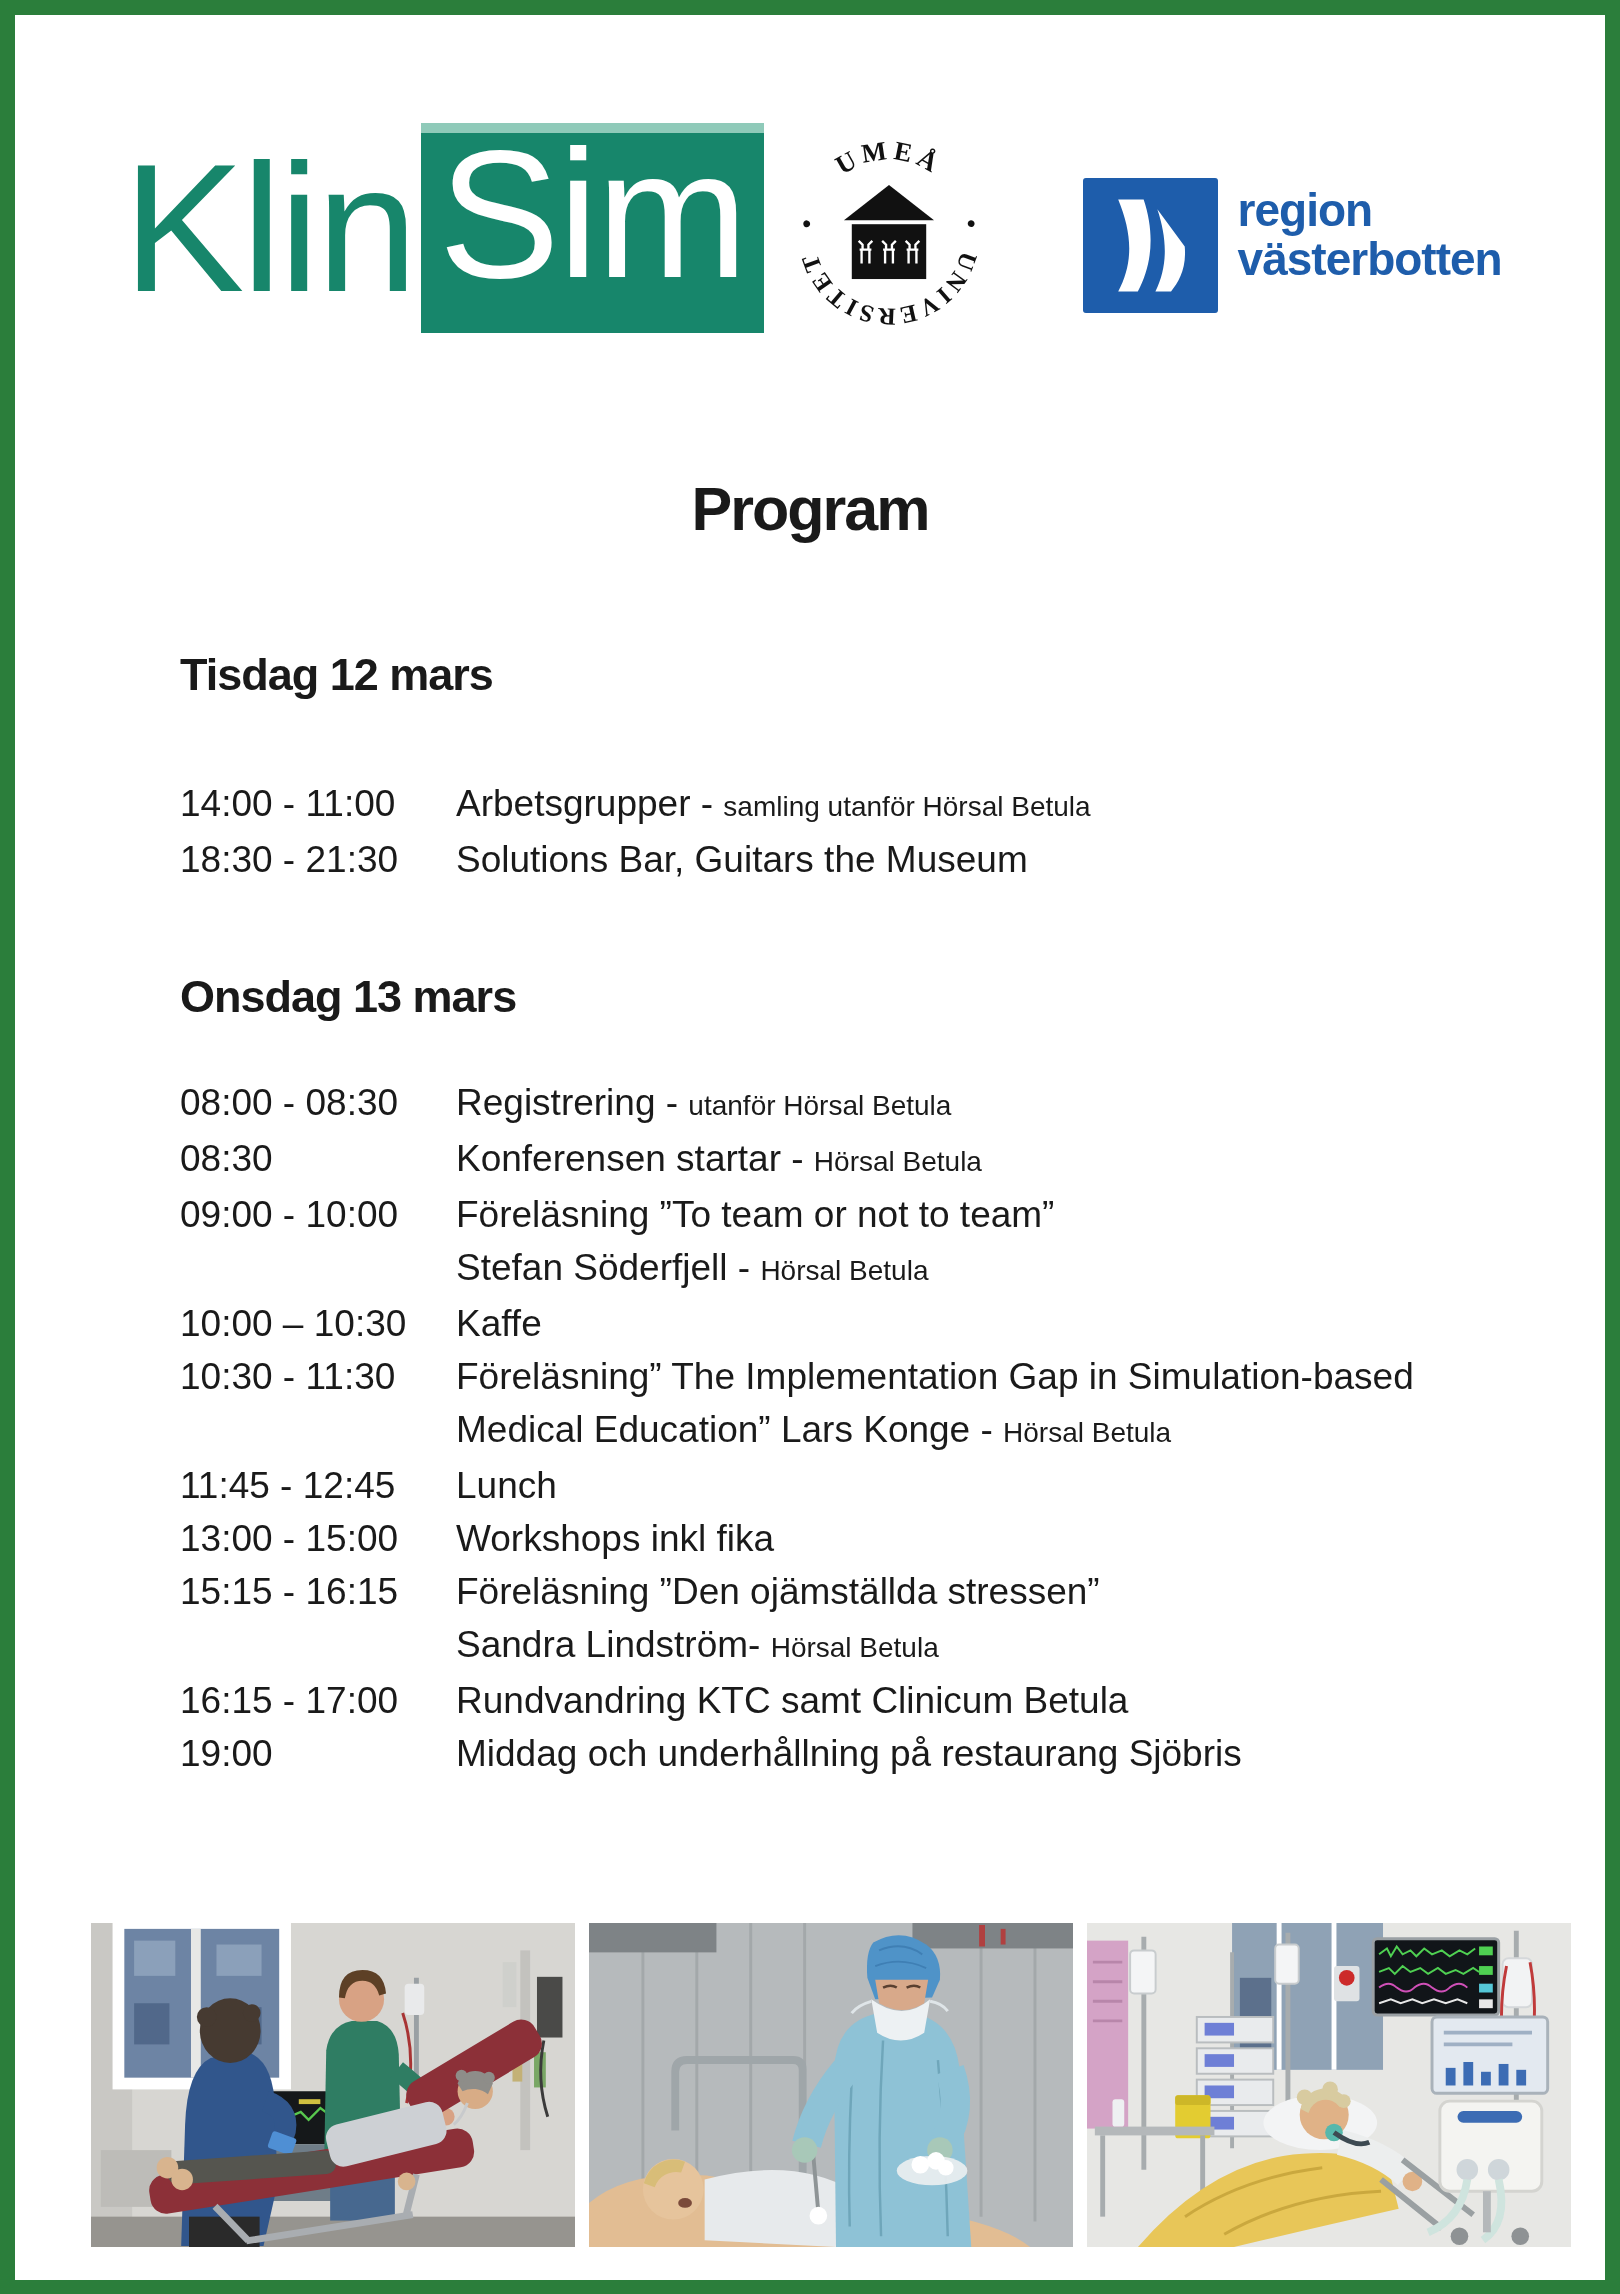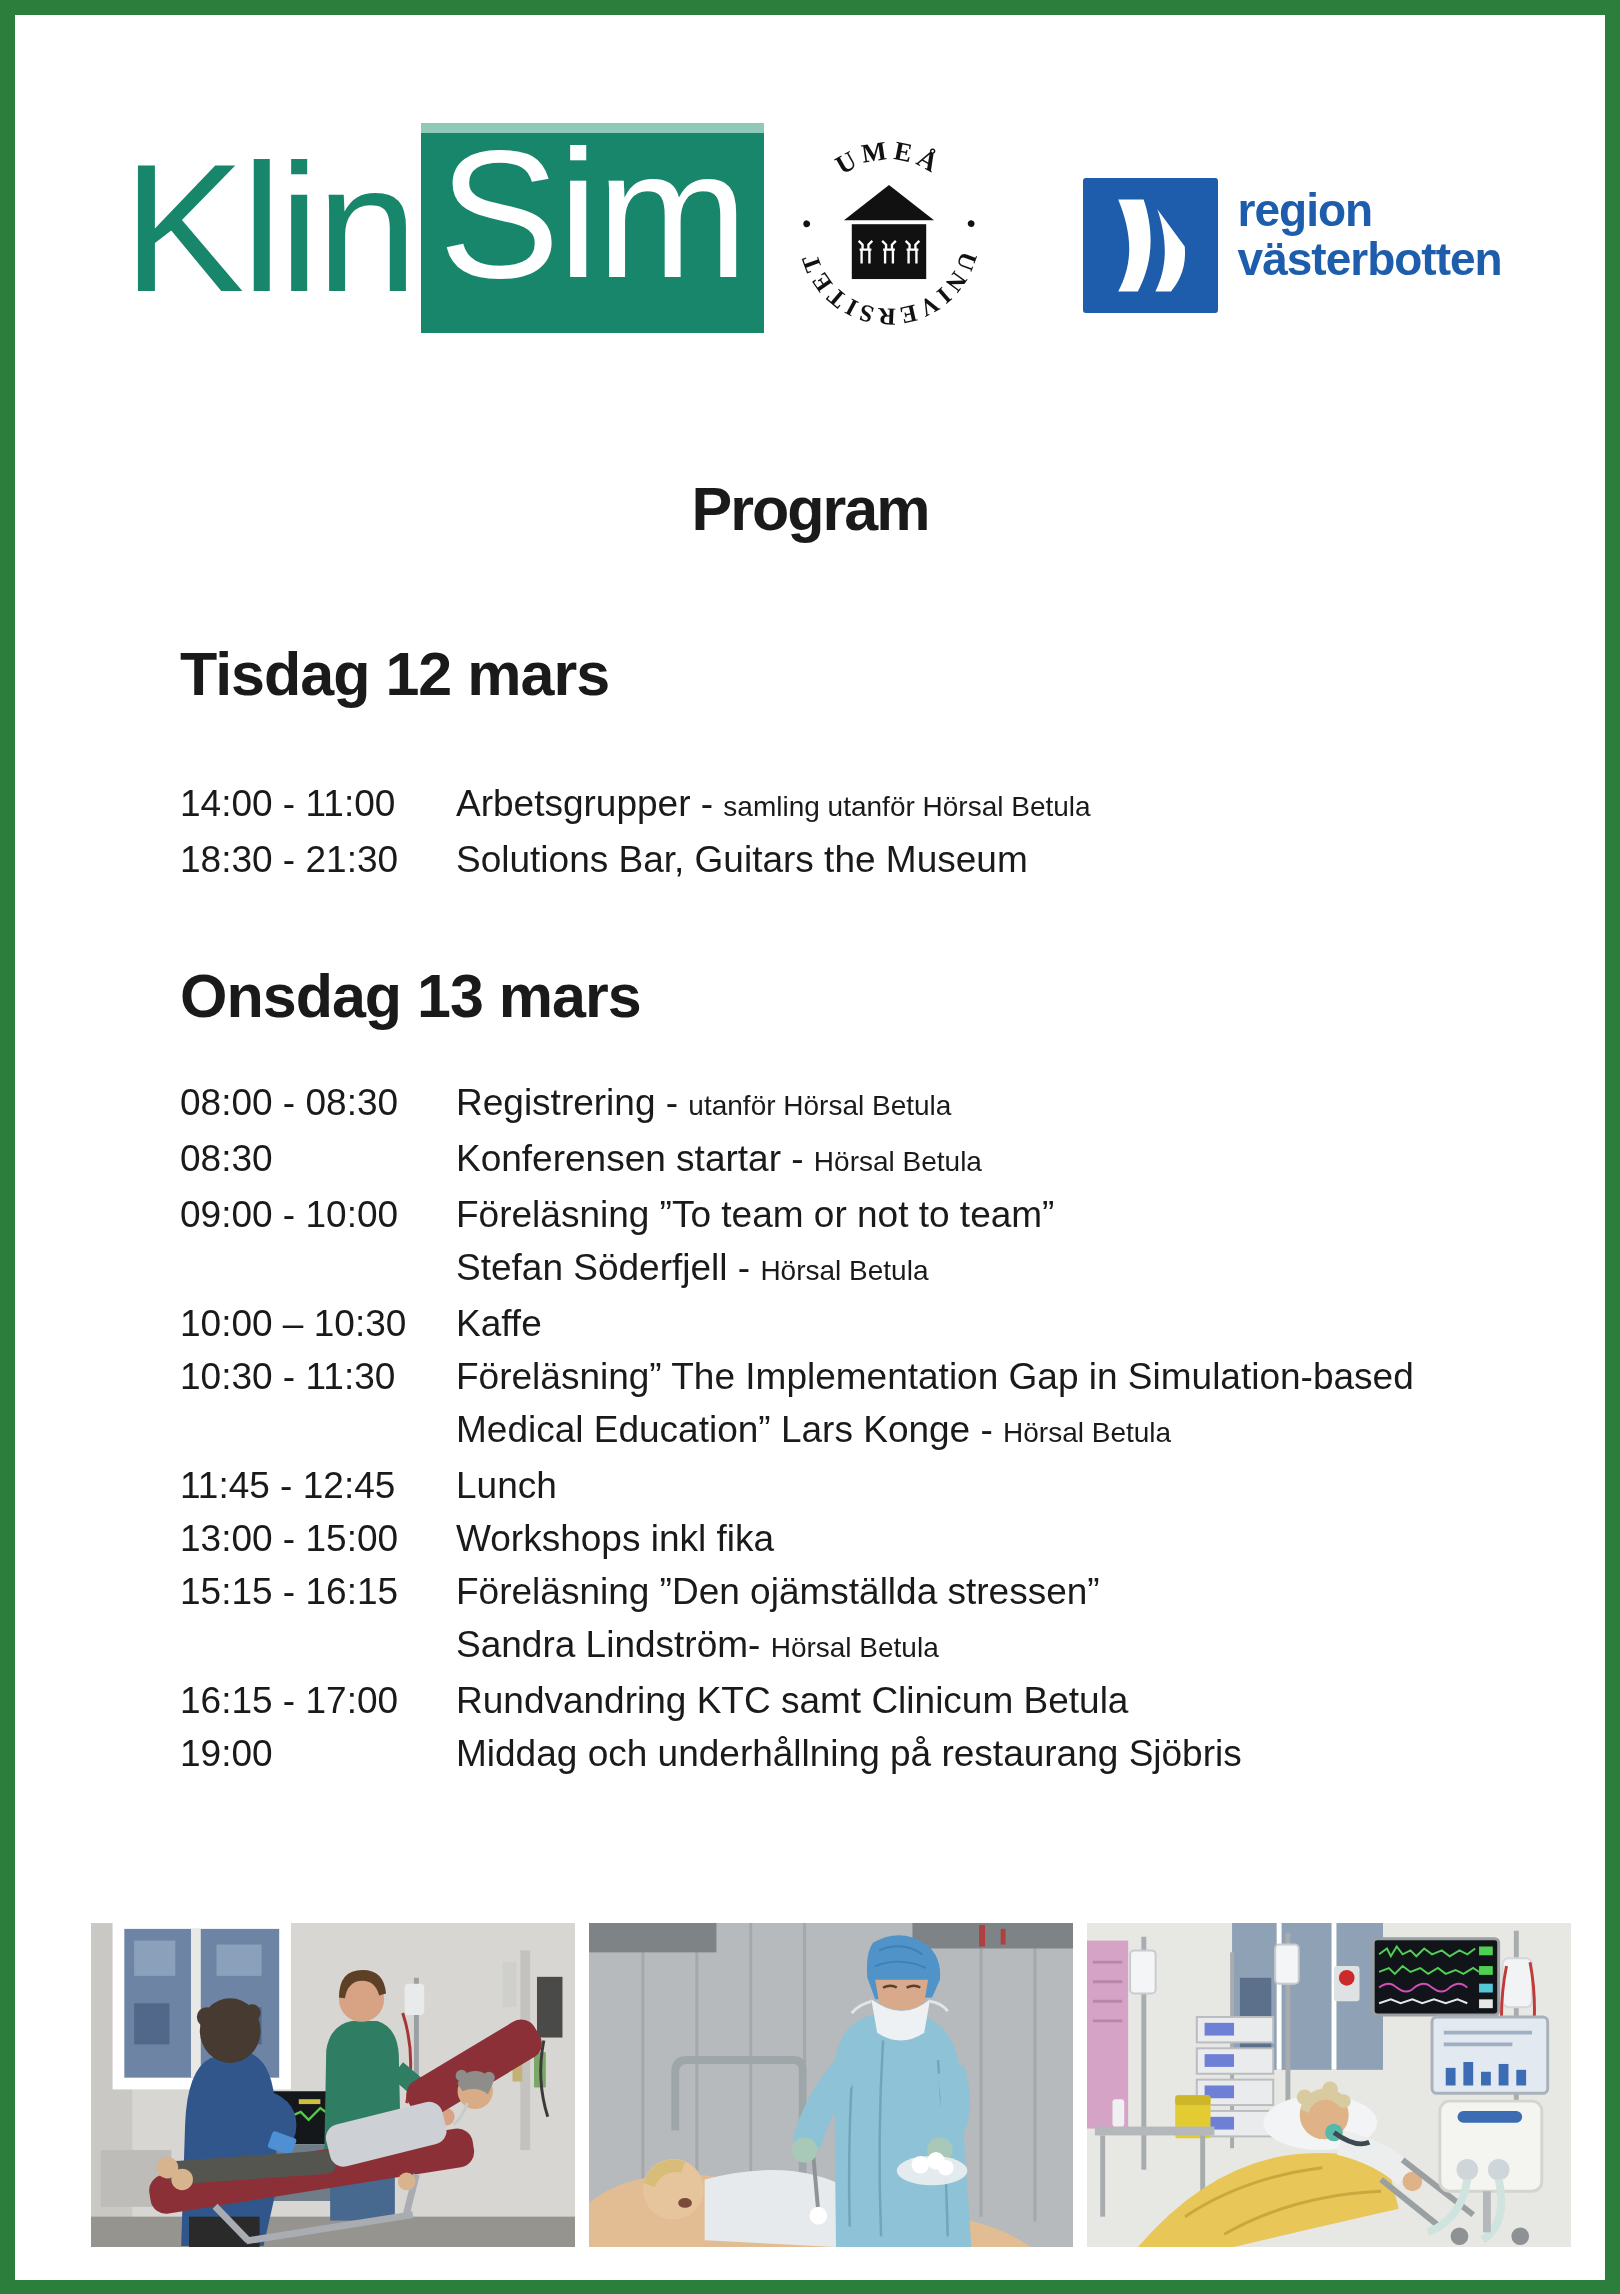--- a/index.html
+++ b/index.html
@@ -26,21 +26,21 @@
   .umu-seal{position:absolute;left:780px;top:125px;}
   .umu-seal text{font-family:"Liberation Serif",serif;font-weight:bold;}
   .region-logo{position:absolute;left:1068px;top:163px;display:flex;}
   .region-text{margin-left:19.6px;margin-top:7.8px;color:#1e5dab;font-weight:700;
     font-size:46px;line-height:49px;letter-spacing:-1px;}
   
   .doc-title{position:absolute;left:0;right:0;top:459px;text-align:center;
     font-size:61px;font-weight:700;letter-spacing:-2px;}
   
   .schedule{position:absolute;left:165px;top:633px;width:1392px;}
-  .day-heading{font-size:61px;font-weight:700;line-height:53px;letter-spacing:-1px;margin:0;}
+  .day-heading{font-size:45px;font-weight:700;line-height:53px;letter-spacing:-1px;margin:0;}
   .section-rows{margin-top:76px;}
   .section + .section{margin-top:84px;}
   .section + .section .section-rows{margin-top:53px;}
   .sched-row{display:flex;font-size:37px;line-height:53px;white-space:nowrap;}
   .row-time{width:276px;flex:none;}
   .row-desc{flex:1;}
   .part-small{font-size:28px;}
   .part-italic{}
   
   .photos{position:absolute;left:76px;top:1908px;width:1480px;height:324px;

